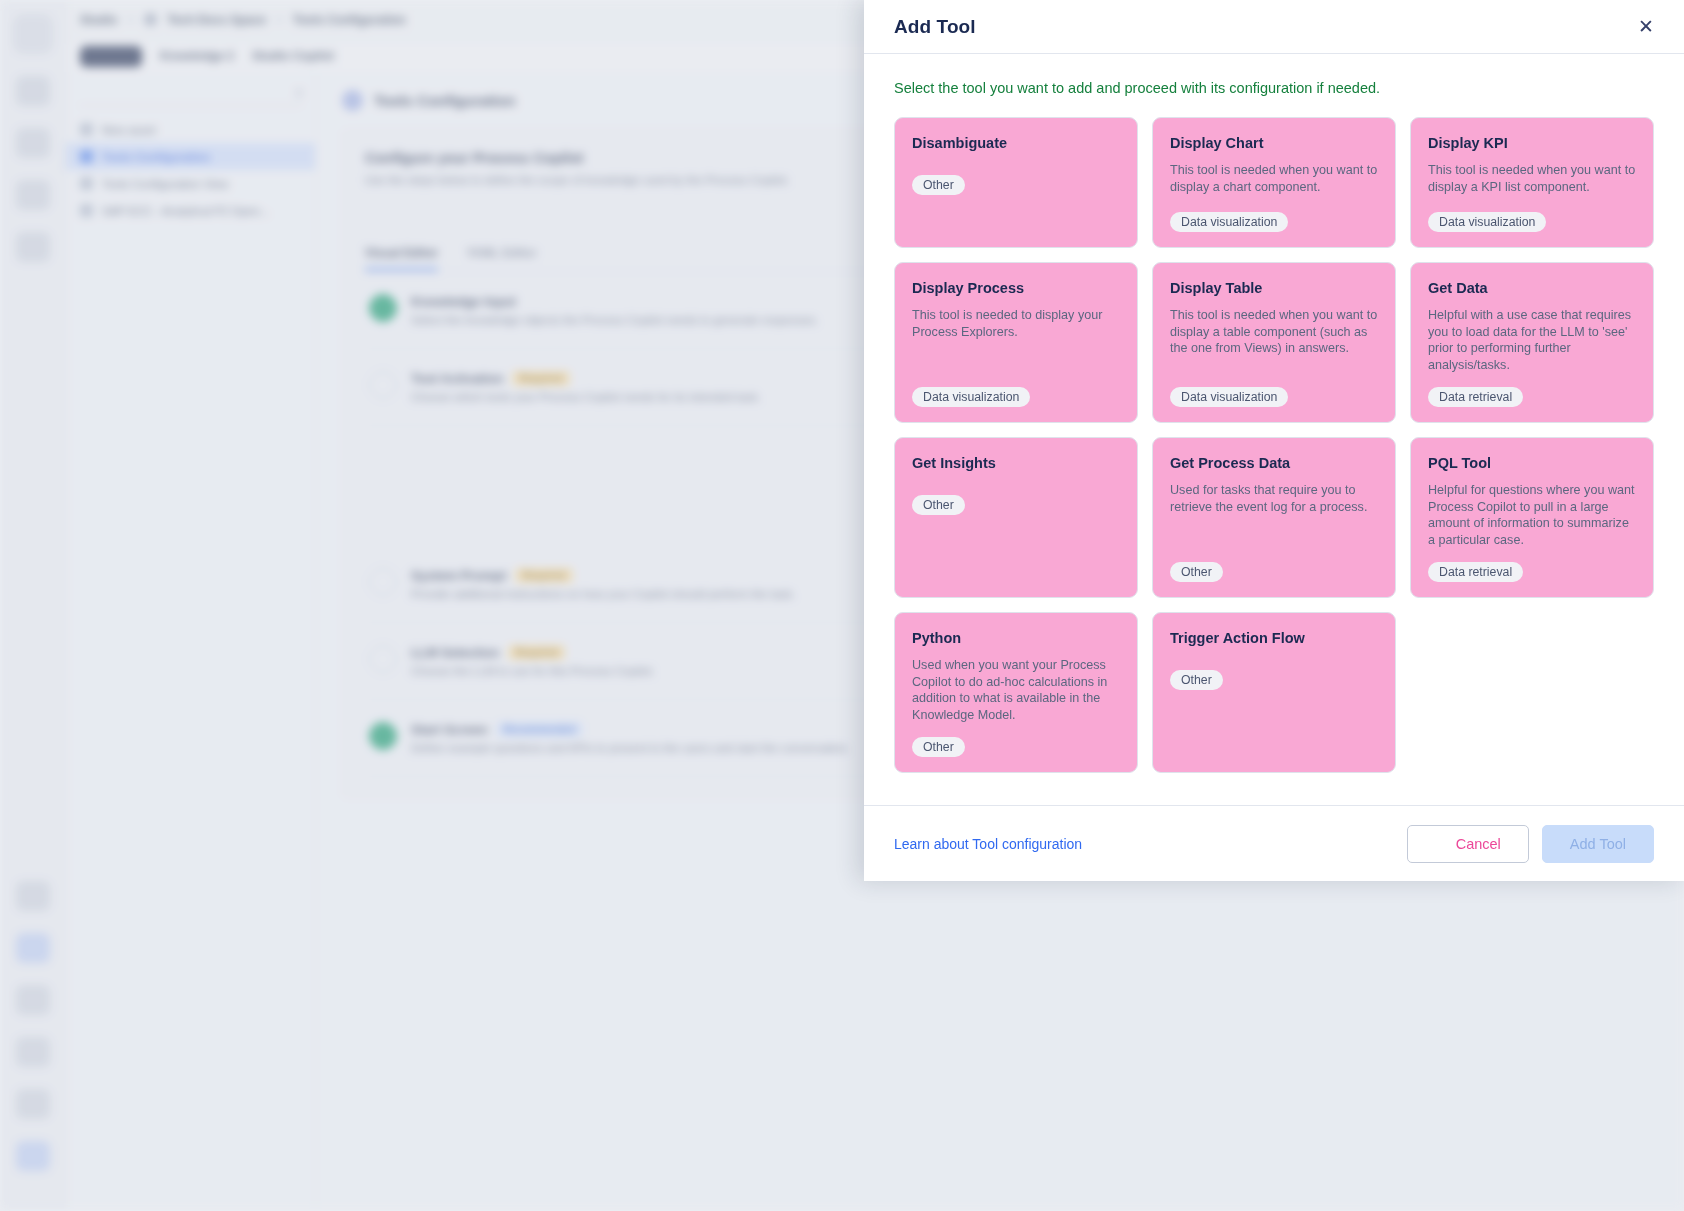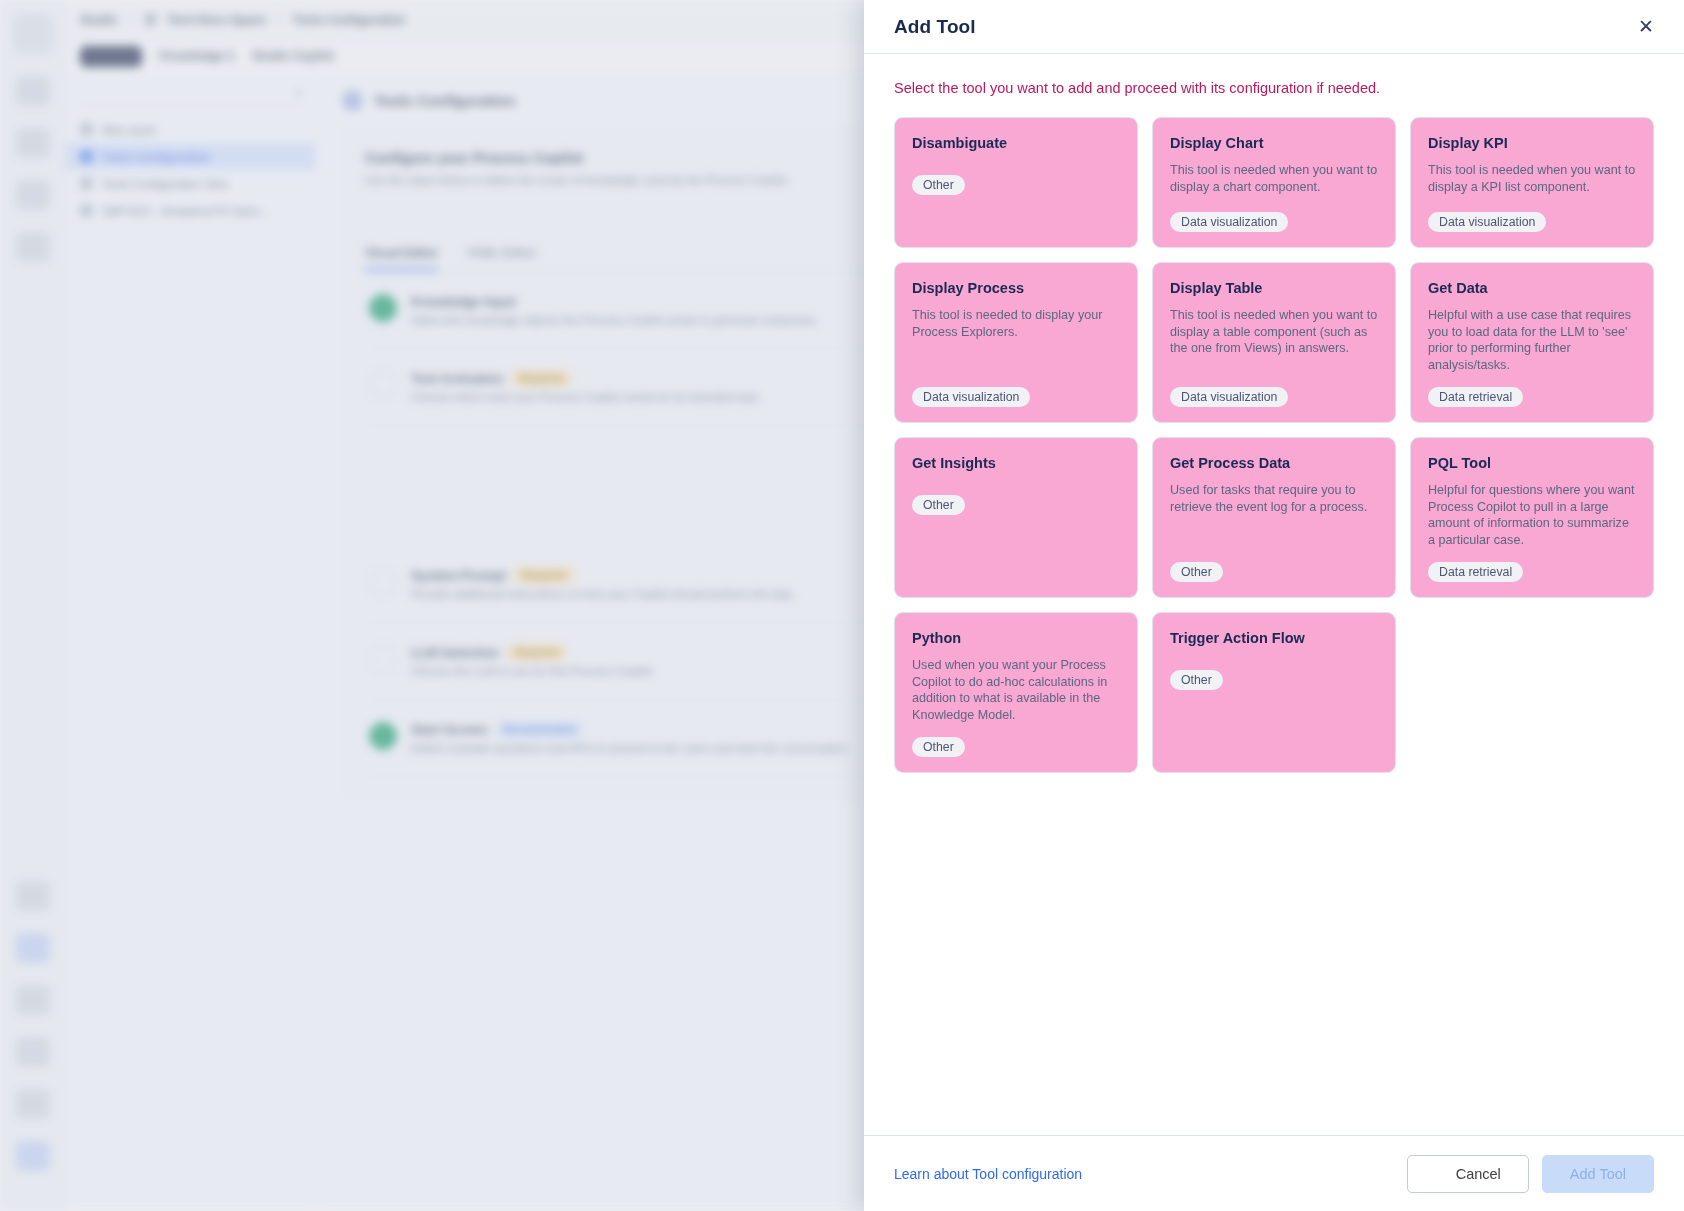--- a/index.html
+++ b/index.html
@@ -94,39 +94,39 @@
   .badge-rec { background: #cddcf8; color: #3763c6; font-size: 10px; font-weight: 700; border-radius: 3px; padding: 2px 7px; }
   .step-sub { font-size: 11.5px; color: #4d5872; margin-top: 5px; }
   .step-gap { height: 120px; }
   .ghost-text { position: absolute; right: 110px; top: 590px; font-size: 11.5px; color: #8992a8; }
 
   
   #dim { position: absolute; inset: 0; background: rgba(230,233,240,0.30); }
 
   
   #dialog {
-    position: absolute; left: 864px; top: 0; width: 820px; height: 1211px;
+    position: absolute; left: 864px; top: 0; width: 820px; height: 881px;
     background: #ffffff;
     box-shadow: -6px 0 22px rgba(30,42,70,0.16);
     display: flex; flex-direction: column;
   }
   .dlg-head {
     height: 54px; flex: 0 0 54px;
     border-bottom: 1px solid #e2e6ee;
     display: flex; align-items: center; justify-content: space-between;
     padding: 0 25px 0 30px;
   }
   .dlg-title { font-size: 19px; font-weight: 700; color: #1b2a52; letter-spacing: .1px; }
   .dlg-close {
     width: 26px; height: 26px; display: flex; align-items: center; justify-content: center;
     color: #35406a; font-size: 19px; cursor: pointer; background: none; border: none;
     font-family: "Liberation Sans", sans-serif; line-height: 1;
   }
   .dlg-body { flex: 1 1 auto; overflow: hidden; padding: 26px 30px 0 30px; }
-  .dlg-lead { font-size: 14.5px; color: #be185d; margin: 0 0 21px 0; }
+  .dlg-lead { font-size: 14.5px; color: #15803d; margin: 0 0 21px 0; }
 
   .grid {
     display: grid;
     grid-template-columns: repeat(3, 1fr);
     gap: 14px;
   }
   .tool-card {
     border: 1px solid #dfe3ec;
     border-radius: 9px;
     background: #f9a8d4;
@@ -148,21 +148,21 @@
     flex: 0 0 76px; border-top: 1px solid #e2e6ee;
     display: flex; align-items: center; justify-content: space-between;
     padding: 0 30px;
   }
   .foot-link { font-size: 14px; color: #3069f0; text-decoration: none; cursor: pointer; text-align: center; }
   .foot-btns { display: flex; gap: 13px; }
   .btn {
     font-family: "Liberation Sans", sans-serif;
     font-size: 14.5px; border-radius: 5px; padding: 10px 27px; cursor: pointer;
   }
-  .btn-cancel { background: #fff; border: 1px solid #c3cad8; color: #404040; padding-left: 48px; }
+  .btn-cancel { background: #fff; border: 1px solid #c3cad8; color: #ec4899; padding-left: 48px; }
   .btn-add { background: #c8dcfa; border: 1px solid #c8dcfa; color: #8fb0e6; cursor: default; }
 </style>
 </head>
 <body>
 
 <div id="app-backdrop">
 
   <div class="rail">
     <div class="rail-logo"></div>
     <div class="rail-ico"></div>

